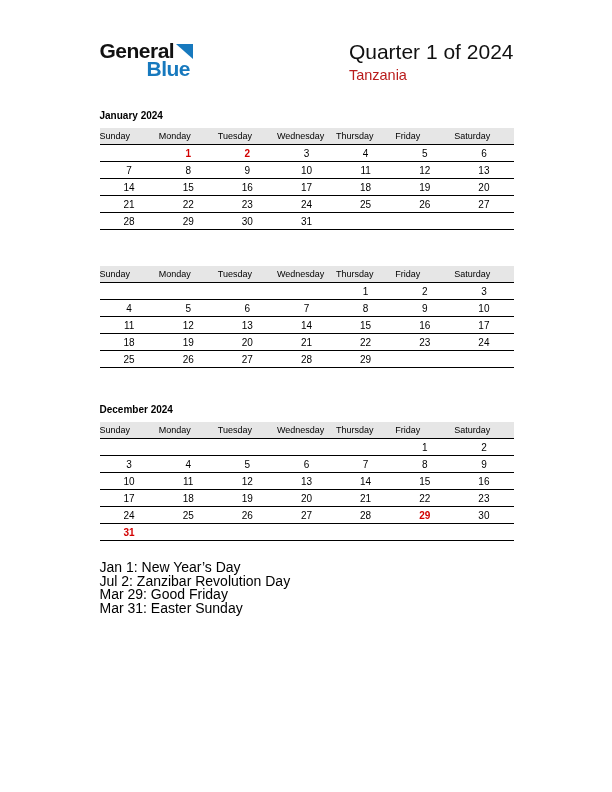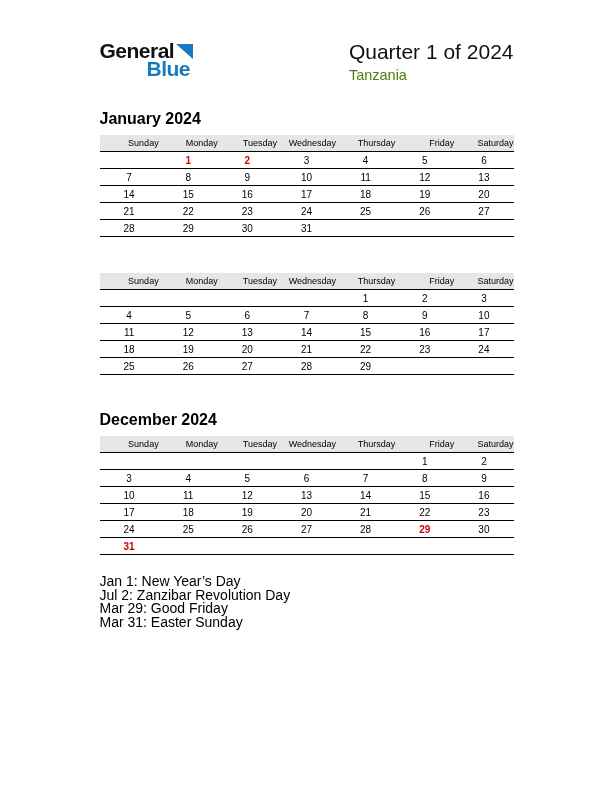--- a/index.html
+++ b/index.html
@@ -50,44 +50,44 @@
   .title-block { text-align: left; }
   .page-title {
     font-size: 21px;
     font-weight: 400;
     color: #111;
     line-height: 1.15;
   }
   .page-subtitle {
     font-size: 14.5px;
     font-weight: 400;
-    color: #4d7c0f;
+    color: #b91c1c;
     margin-top: 3px;
   }
   
   .month { margin-top: 36px; }
   .month.first { margin-top: 27px; }
   .month-title {
-    font-size: 16px;
+    font-size: 10px;
     font-weight: 700;
     color: #000;
     margin: 0 0 7px 0;
   }
   table.cal {
     width: 100%;
     border-collapse: collapse;
     table-layout: fixed;
   }
   table.cal th {
     background: var(--hdr-gray, #e6e6e6);
     font-size: 9px;
     font-weight: 400;
     color: #000;
     height: 16px;
-    text-align: right;
+    text-align: left;
     padding: 0;
   }
   table.cal td {
     font-size: 10px;
     font-weight: 400;
     color: #000;
     height: 16px;
     text-align: center;
     padding: 0;
     border-top: 1px solid #000;

